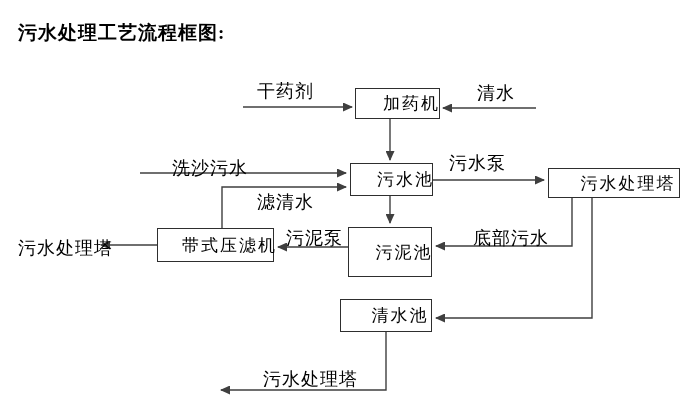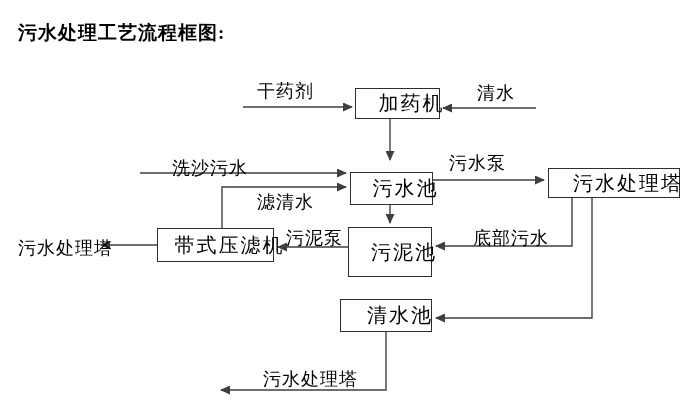--- a/index.html
+++ b/index.html
@@ -49,21 +49,21 @@
     stroke: none;
   }
   .node {
     position: absolute;
     box-sizing: border-box;
     border: 1.5px solid var(--box-border);
     background: var(--bg);
     display: flex;
     align-items: center;
     justify-content: center;
-    font-size: 20px;
+    font-size: 17px;
     letter-spacing: 2px;
     white-space: nowrap;
     padding-left: 28px;
   }
   .edge-label {
     position: absolute;
     font-size: 18px;
     letter-spacing: 1px;
     white-space: nowrap;
     background: transparent;
@@ -96,18 +96,18 @@
 <div class="edge-label" style="left: 257px; top: 79px;">干药剂</div>
     <div class="edge-label" style="left: 477px; top: 81px;">清水</div>
     <div class="edge-label" style="left: 172px; top: 156px;">洗沙污水</div>
     <div class="edge-label" style="left: 257px; top: 190px;">滤清水</div>
     <div class="edge-label" style="left: 449px; top: 151px;">污水泵</div>
     <div class="edge-label" style="left: 286px; top: 226px;">污泥泵</div>
     <div class="edge-label" style="left: 18px; top: 236px;">污水处理塔</div>
     <div class="edge-label" style="left: 473px; top: 226px;">底部污水</div>
     <div class="edge-label" style="left: 263px; top: 367px;">污水处理塔</div>
     <div class="node" style="left: 355px; top: 88px; width: 85px; height: 31px;">加药机</div>
-    <div class="node" style="left: 350px; top: 163px; width: 83px; height: 33px; margin-top: 9px;">污水池</div>
+    <div class="node" style="left: 350px; top: 163px; width: 83px; height: 33px;">污水池</div>
     <div class="node" style="left: 548px; top: 168px; width: 132px; height: 30px;">污水处理塔</div>
     <div class="node" style="left: 348px; top: 227px; width: 84px; height: 50px;">污泥池</div>
     <div class="node" style="left: 157px; top: 228px; width: 117px; height: 34px;">带式压滤机</div>
     <div class="node" style="left: 340px; top: 299px; width: 92px; height: 33px;">清水池</div>
   </div>
 
 </body></html>

